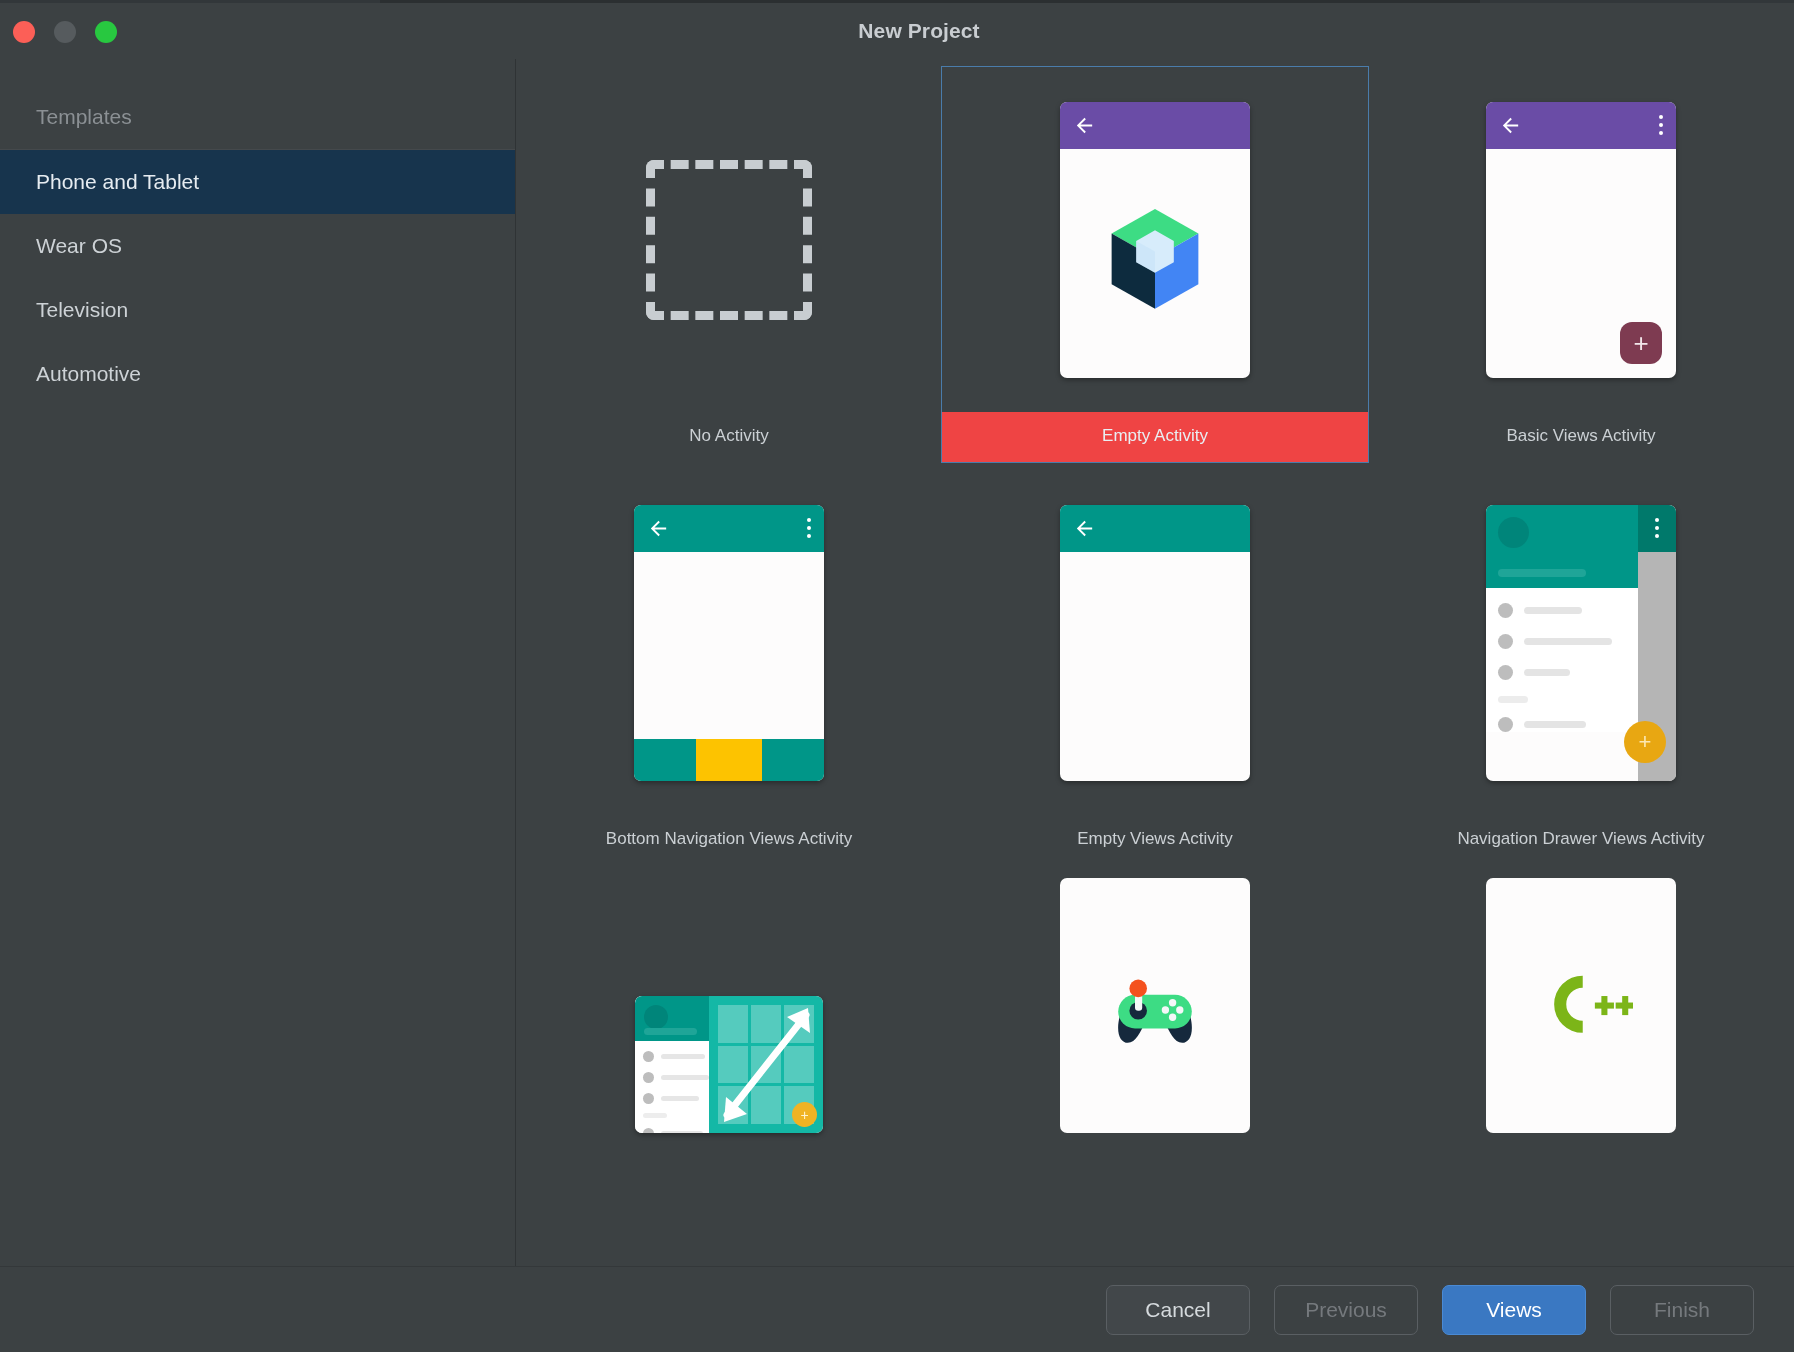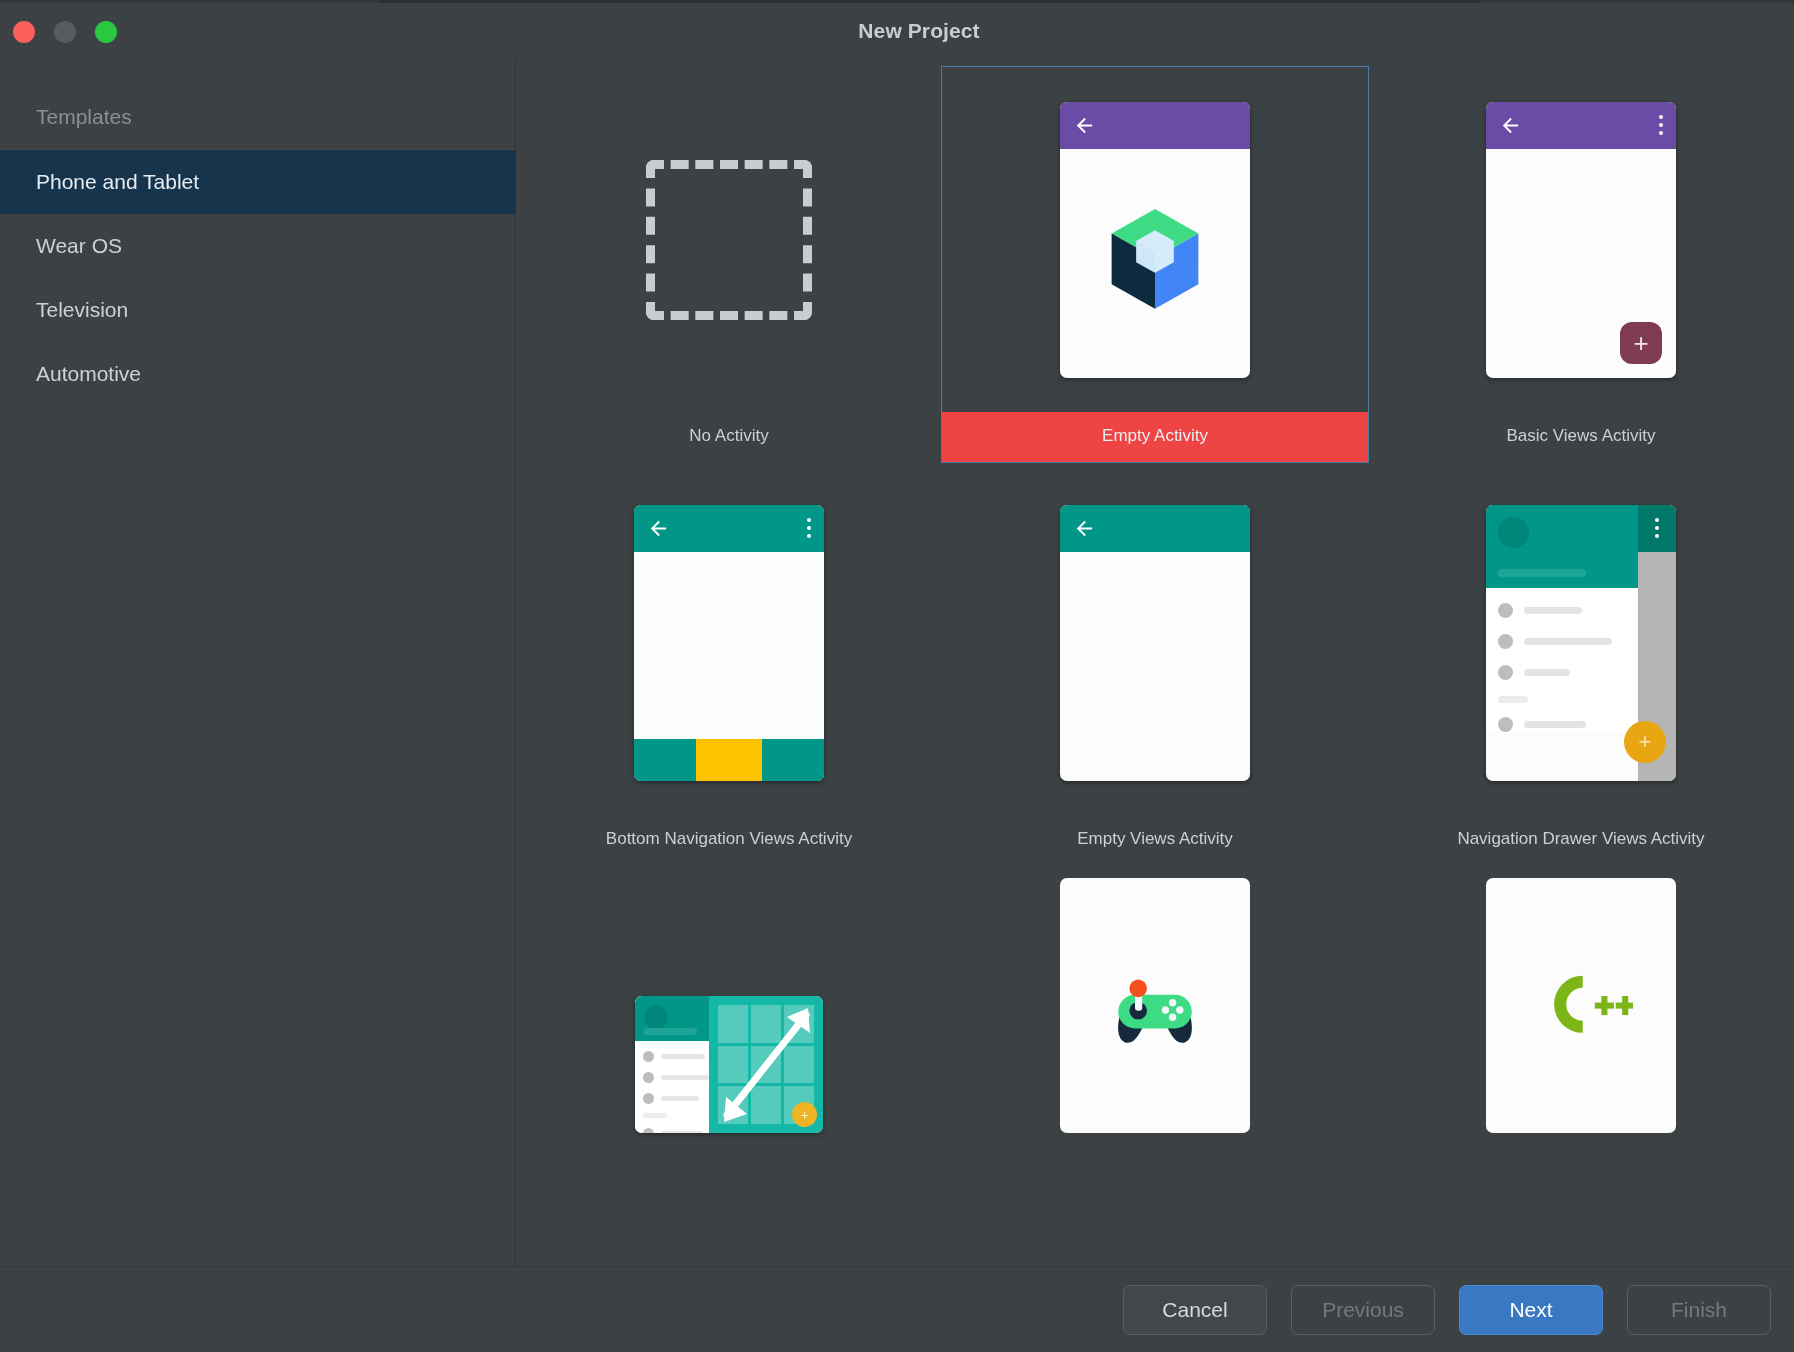--- a/index.html
+++ b/index.html
@@ -255,21 +255,21 @@
   .gamepad { width: 96px; height: 96px; }
   .cpp { width: 104px; height: 104px; }
 
   
   #footer {
     position: absolute; left: 0; bottom: 0;
     width: 1794px; height: 86px;
     background: #3c4143;
     border-top: 1px solid #34383a;
     display: flex; align-items: center; justify-content: flex-end;
-    padding-right: 23px;
+    padding-right: 40px;
     z-index: 6;
   }
   .btn {
     height: 50px; min-width: 144px;
     margin-left: 24px;
     border-radius: 7px;
     font-size: 21px;
     display: flex; align-items: center; justify-content: center;
     border: 1px solid #5a5f63;
     background: #42474a;
@@ -562,20 +562,20 @@
   </div>
 
   <div id="footer">
     <div class="btn">
       <span>Cancel</span>
     </div>
     <div class="btn disabled">
       <span>Previous</span>
     </div>
     <div class="btn primary">
-      <span>Next</span>
+      <span>Views</span>
     </div>
     <div class="btn disabled">
       <span>Finish</span>
     </div>
   </div>
 
 </div>
 
 </body></html>

